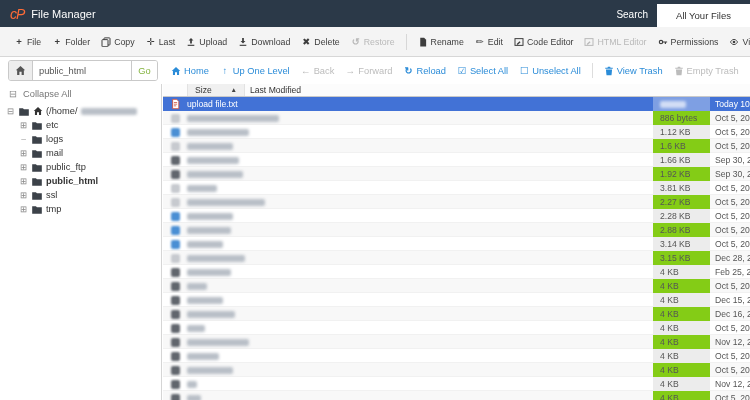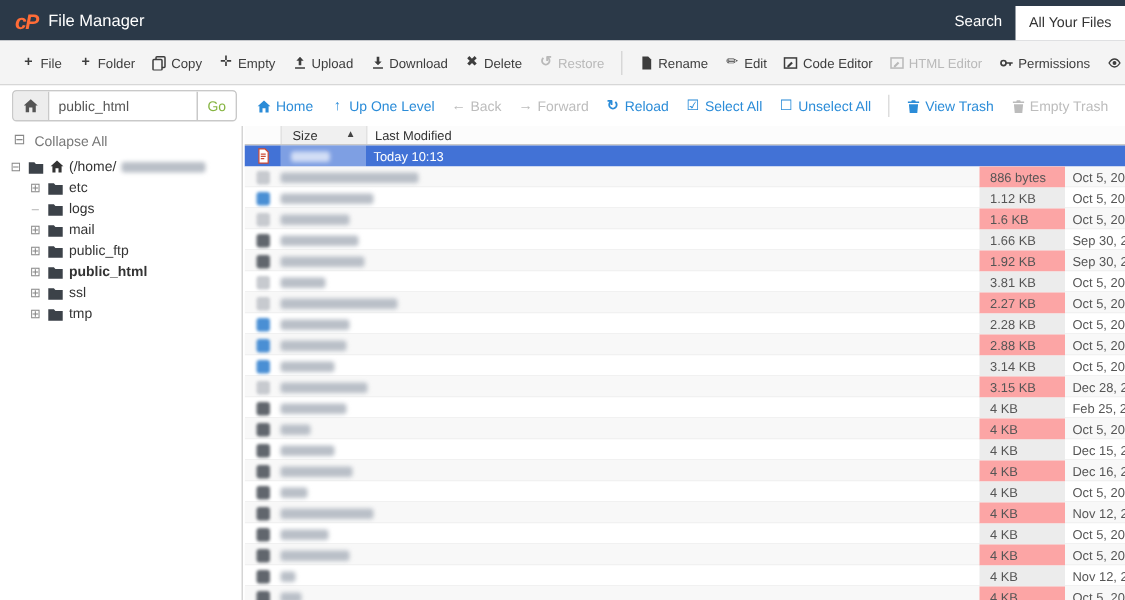--- a/index.html
+++ b/index.html
@@ -1,23 +1,23 @@
 <!DOCTYPE html>
 <html><head>
 <meta charset="utf-8">
 <style>
 *{box-sizing:border-box;margin:0;padding:0}
 html,body{width:750px;height:400px;overflow:hidden;background:#fff;font-family:"Liberation Sans",sans-serif;-webkit-font-smoothing:antialiased}
 
 .topbar{position:absolute;left:0;top:0;width:750px;height:27px;background:#2b3948;display:flex;align-items:center;padding-left:10px}
-.logo{color:#ff6c37;font-weight:bold;font-style:italic;font-size:14px;letter-spacing:-1px;flex:none}
+.logo{color:#ff6c37;font-weight:normal;font-style:italic;font-size:14px;letter-spacing:-1px;flex:none}
 .brand{color:#fff;font-size:11px;margin-left:7px}
 .topbar-right{margin-left:auto;display:flex;align-items:flex-end;height:100%}
 .search-label{color:#fff;font-size:10px;margin:0 9px 7px 0;cursor:pointer}
-.scope{background:#fff;color:#333;font-size:9.5px;height:23px;display:flex;align-items:center;padding:0 9px;white-space:nowrap;cursor:pointer}
+.scope{background:#fff;color:#333;font-size:9.5px;height:23px;display:flex;align-items:center;padding:0 19px;white-space:nowrap;cursor:pointer}
 
 .toolbar{position:absolute;left:0;top:27px;width:750px;height:30px;background:#f4f4f4;border-bottom:1px solid #d7d7d7;display:flex;align-items:center;padding-left:11px;gap:5px;font-size:8.8px;color:#3d3d3d;white-space:nowrap;overflow:hidden}
 .tb-item{display:inline-flex;align-items:center;gap:3px;cursor:pointer;padding:0 3px;flex:none}
 .tb-item.disabled{color:#b9b9b9;cursor:default}
 .tb-div{width:1px;height:16px;background:#d7d7d7;margin:0 3px;flex:none}
 .ic{display:inline-flex;align-items:center;justify-content:center;width:10px;height:10px;font-size:9.5px;line-height:1;flex:none}
 .ic svg{width:10px;height:10px}
 .ic-bold{font-weight:bold}
 
 .pathbar{position:absolute;left:0;top:57px;width:750px;height:27px;background:#fff;display:flex;align-items:center}
@@ -52,21 +52,21 @@
 .c-name{width:466px;flex:none;display:flex;align-items:center;align-self:stretch}
 .c-size{width:57px;flex:none;display:flex;align-items:center;padding-left:7px;position:relative;align-self:stretch}
 .c-mod{width:90px;flex:none;display:flex;align-items:center;padding-left:5px;align-self:stretch;white-space:nowrap;overflow:hidden}
 .thead .c-size{background:#f0f0f0;border-left:1px solid #e2e2e2}
 .thead .c-mod{border-left:1px solid #e2e2e2}
 .sort{position:absolute;right:7px;font-size:6.5px;color:#444;line-height:1}
 .frow{display:flex;height:14px;align-items:center;box-shadow:inset 0 -1px 0 #f1f1f1;cursor:pointer}
 .frow.even{background:#fff}
 .frow.odd{background:#f8f8f8}
 .frow.even .c-size{background:#ececec}
-.frow.odd .c-size{background:#fca5a5}
+.frow.odd .c-size{background:#84cc16}
 .frow.sel{background:#4272d6;color:#fff;box-shadow:none}
 .frow.sel .c-size{background:rgba(255,255,255,.32)}
 .frow.sel .blob{background:rgba(255,255,255,.65)}
 .fic{width:9px;height:9px;border-radius:2px;filter:blur(1.2px);flex:none}
 .fic.blur-light{background:#c7cacf}
 .fic.blur-dark{background:#61666d}
 .fic.blur-blue{background:#4a8fd4}
 .fileicon{display:flex;align-items:center}
 .fileicon svg{width:11px;height:12px}
 </style>
@@ -95,21 +95,21 @@
       <span class="ic">
         <svg viewBox="0 0 16 16" fill="currentColor">
           <rect x="4.8" y="1.4" width="9.6" height="11.4" rx="1" fill="none" stroke="currentColor" stroke-width="1.6"></rect>
           <rect x="1.6" y="4.2" width="9.6" height="11.4" rx="1" fill="#f4f4f4" stroke="currentColor" stroke-width="1.6"></rect>
         </svg>
       </span>
       <span>Copy</span>
     </span>
     <span class="tb-item">
       <span class="ic">✛</span>
-      <span>Empty</span>
+      <span>Last</span>
     </span>
     <span class="tb-item">
       <span class="ic">
         <svg viewBox="0 0 16 16" fill="currentColor">
           <path d="M8 1.4l3.9 4.1H9.4v4.9H6.6V5.5H4.1z"></path>
           <path d="M2.7 12.4h10.6v1.8H2.7z"></path>
         </svg>
       </span>
       <span>Upload</span>
     </span>
@@ -347,20 +347,23 @@
   <div>
       <div class="frow sel">
         <span class="c-icon">
           <span class="fileicon">
             <svg viewBox="0 0 16 16">
               <path d="M3.8 1.2h6l3 3v10.6H3.8z" fill="#fff" stroke="#cc4b37" stroke-width="1.2"></path>
               <path d="M5.6 5.6h4.8v1.1H5.6zM5.6 7.8h4.8v1.1H5.6zM5.6 10h3.4v1.1H5.6z" fill="#cc4b37"></path>
             </svg>
           </span>
         </span>
+        <span class="c-name">
+          <span>upload file.txt</span>
+        </span>
         <span class="c-size">
           <span class="blob" style="width: 26px;"></span>
         </span>
         <span class="c-mod">Today 10:13</span>
       </div>
       <div class="frow odd">
         <span class="c-icon">
           <span class="fic blur-light"></span>
         </span>
         <span class="c-name">

